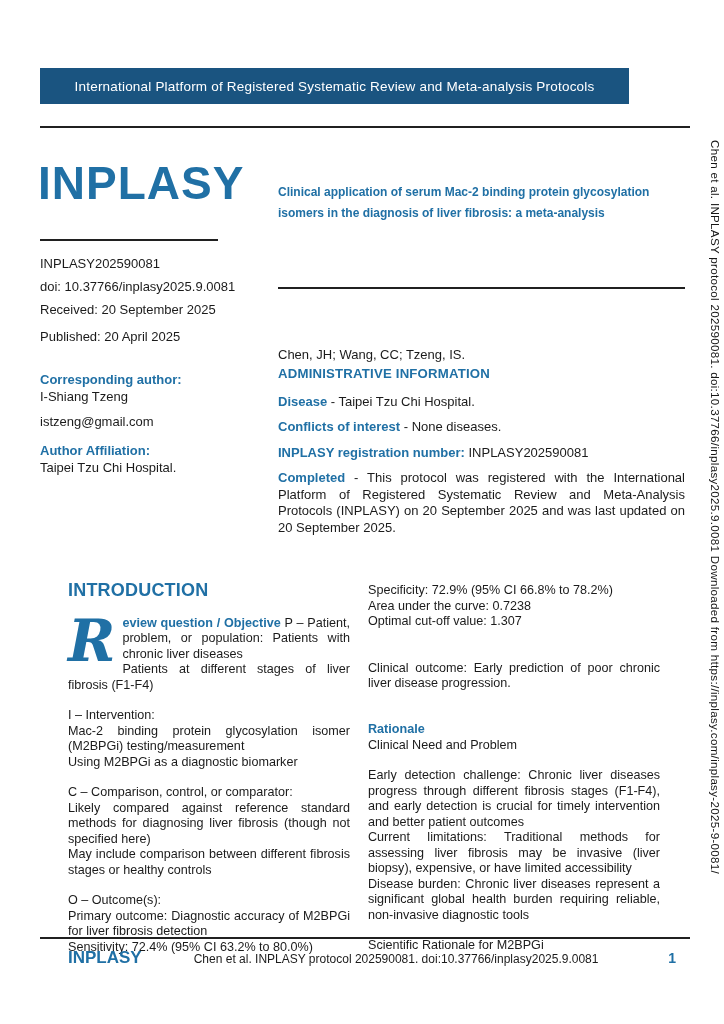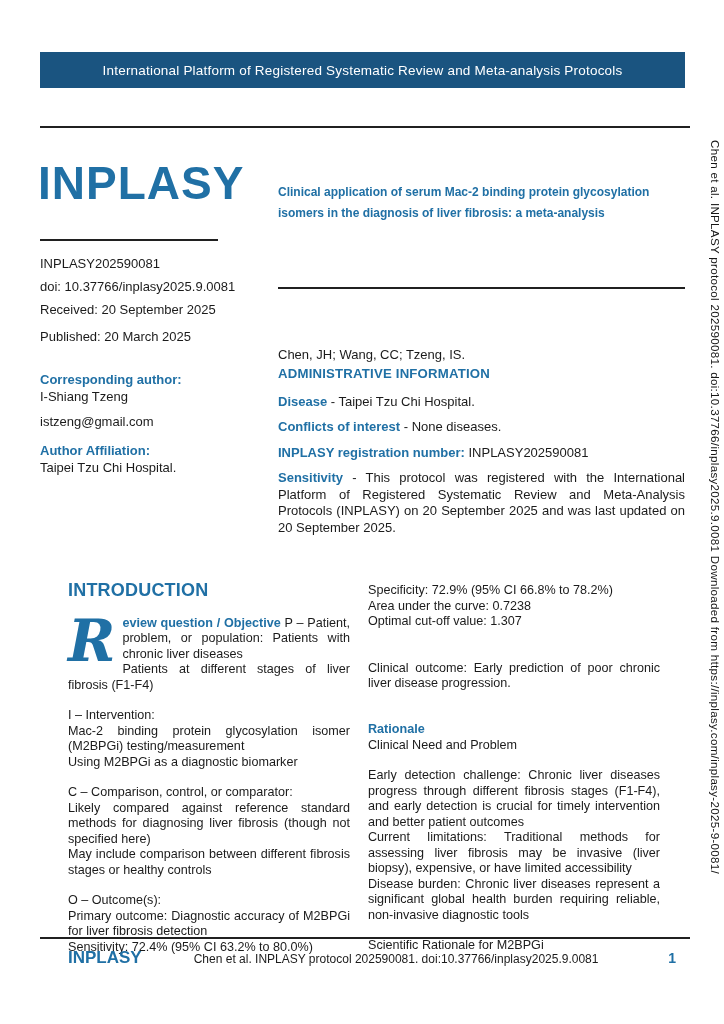--- a/index.html
+++ b/index.html
@@ -6,21 +6,21 @@
     --accent:#2070a5;
     --banner:#1a5480;
     --ink:#1b1b1b;
   }
   *{margin:0;padding:0;box-sizing:border-box;}
   html,body{background:#ffffff;}
   body{font-family:"Liberation Sans", sans-serif;color:var(--ink);}
   .page{position:relative;width:724px;height:1024px;background:#ffffff;overflow:hidden;}
 
   
-  .banner{position:absolute;left:40px;top:52px;width:645px;height:36px;
+  .banner{position:absolute;left:40px;top:68px;width:589px;height:36px;
           background:var(--banner);color:#ffffff;display:flex;align-items:center;justify-content:center;
           font-size:13.5px;letter-spacing:.2px;}
   .rule{position:absolute;background:#202020;height:2px;}
   .rule-top{left:40px;top:126px;width:650px;}
 
   
   .logo{position:absolute;left:38px;top:156px;font-size:46px;font-weight:bold;color:var(--accent);letter-spacing:1px;}
   .logo-rule{position:absolute;left:40px;top:239px;width:178px;height:2px;background:#202020;}
   .meta{position:absolute;left:40px;top:252px;width:220px;font-size:13px;line-height:23px;}
   .meta .pub{margin-top:4px;}
@@ -73,21 +73,21 @@
   </div>
   <div class="rule rule-top"></div>
 
   <div class="logo">INPLASY</div>
   <div class="logo-rule"></div>
 
   <div class="meta">
     <div>INPLASY202590081</div>
     <div>doi: 10.37766/inplasy2025.9.0081</div>
     <div>Received: 20 September 2025</div>
-    <div class="pub">Published: 20 March 2025</div>
+    <div class="pub">Published: 20 April 2025</div>
   </div>
 
   <div class="corr">
     <div class="blue bold">Corresponding author:</div>
     <div>I-Shiang Tzeng</div>
     <div class="email">istzeng@gmail.com</div>
     <div class="blue bold aff-label">Author Affiliation:</div>
     <div>Taipei Tzu Chi Hospital.</div>
   </div>
 
@@ -95,21 +95,21 @@
     <h1>Clinical application of serum Mac-2 binding protein glycosylation isomers in the diagnosis of liver fibrosis: a meta-analysis</h1>
   </div>
   <div class="rule authors-rule"></div>
   <div class="authors">Chen, JH; Wang, CC; Tzeng, IS.</div>
 
   <div class="admin">
     <h2>ADMINISTRATIVE INFORMATION</h2>
     <p><b>Disease</b><span> - </span><span>Taipei Tzu Chi Hospital.</span></p>
     <p><b>Conflicts of interest</b><span> - </span><span>None diseases.</span></p>
     <p><b>INPLASY registration number:</b><span> </span><span>INPLASY202590081</span></p>
-    <p><b>Sensitivity</b><span> - </span><span>This protocol was registered with the International Platform of Registered Systematic Review and Meta-Analysis Protocols (INPLASY) on 20 September 2025 and was last updated on 20 September 2025.</span></p>
+    <p><b>Completed</b><span> - </span><span>This protocol was registered with the International Platform of Registered Systematic Review and Meta-Analysis Protocols (INPLASY) on 20 September 2025 and was last updated on 20 September 2025.</span></p>
   </div>
 
   <div class="intro-left">
     <h2>INTRODUCTION</h2>
     <p class="dropcap-para">
       <span class="dropcap">R</span><b>eview question / Objective</b>
       <span>P – Patient, problem, or population: Patients with chronic liver diseases</span>
     </p>
     <p class="para">Patients at different stages of liver fibrosis (F1-F4)</p>
     <p class="para gap">I – Intervention:

